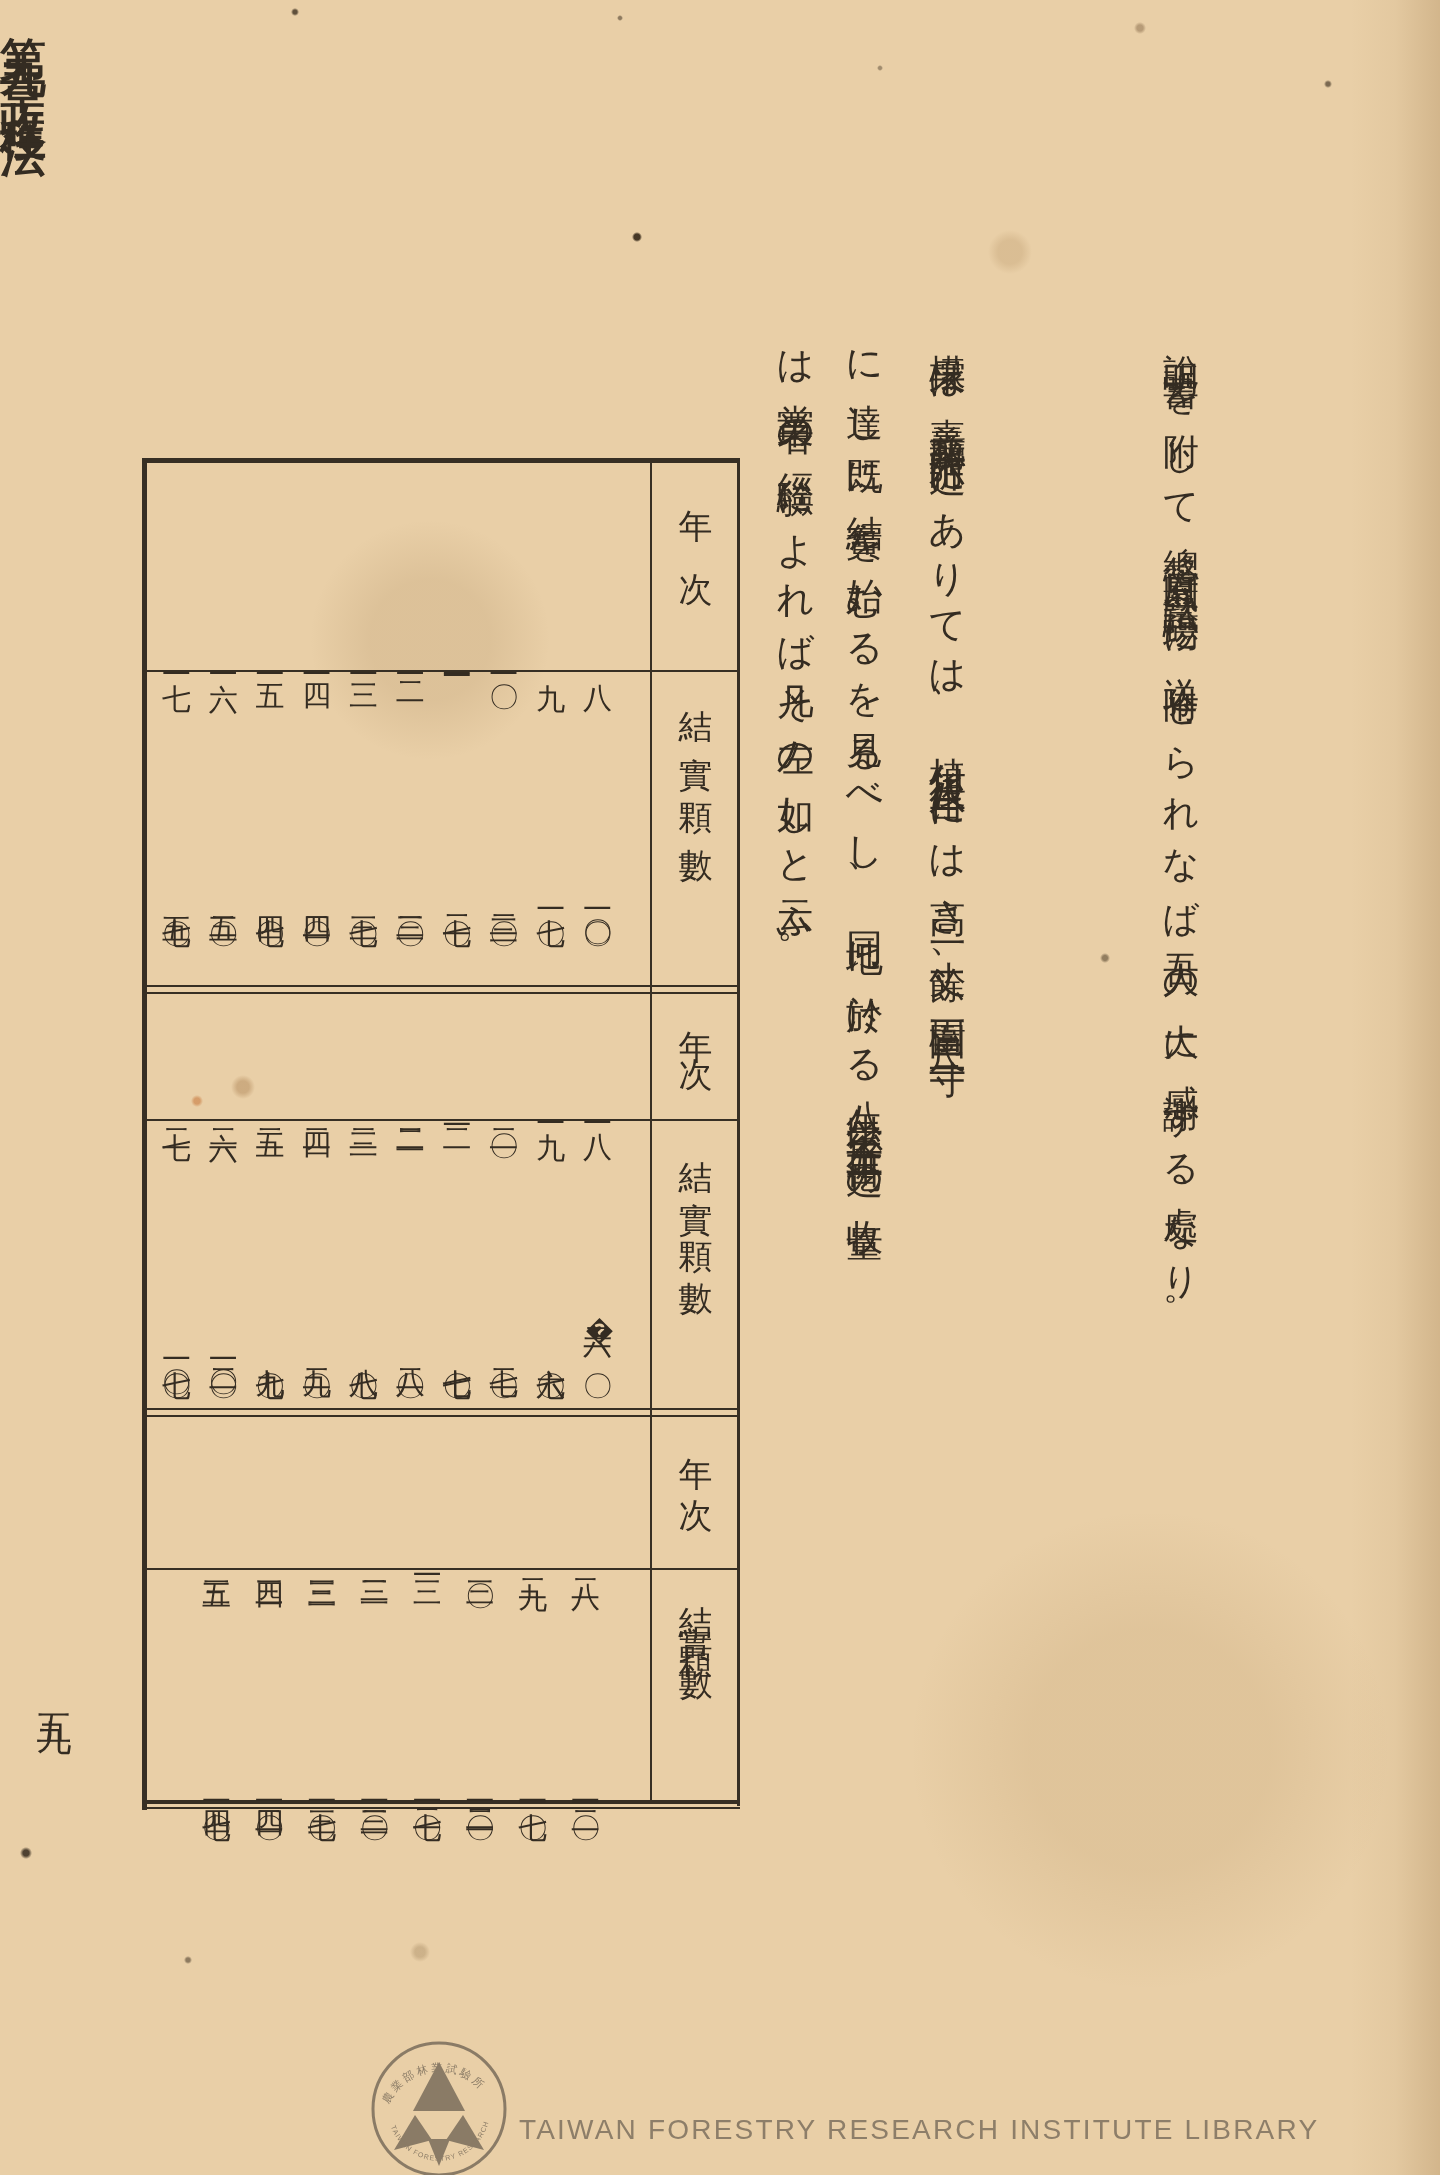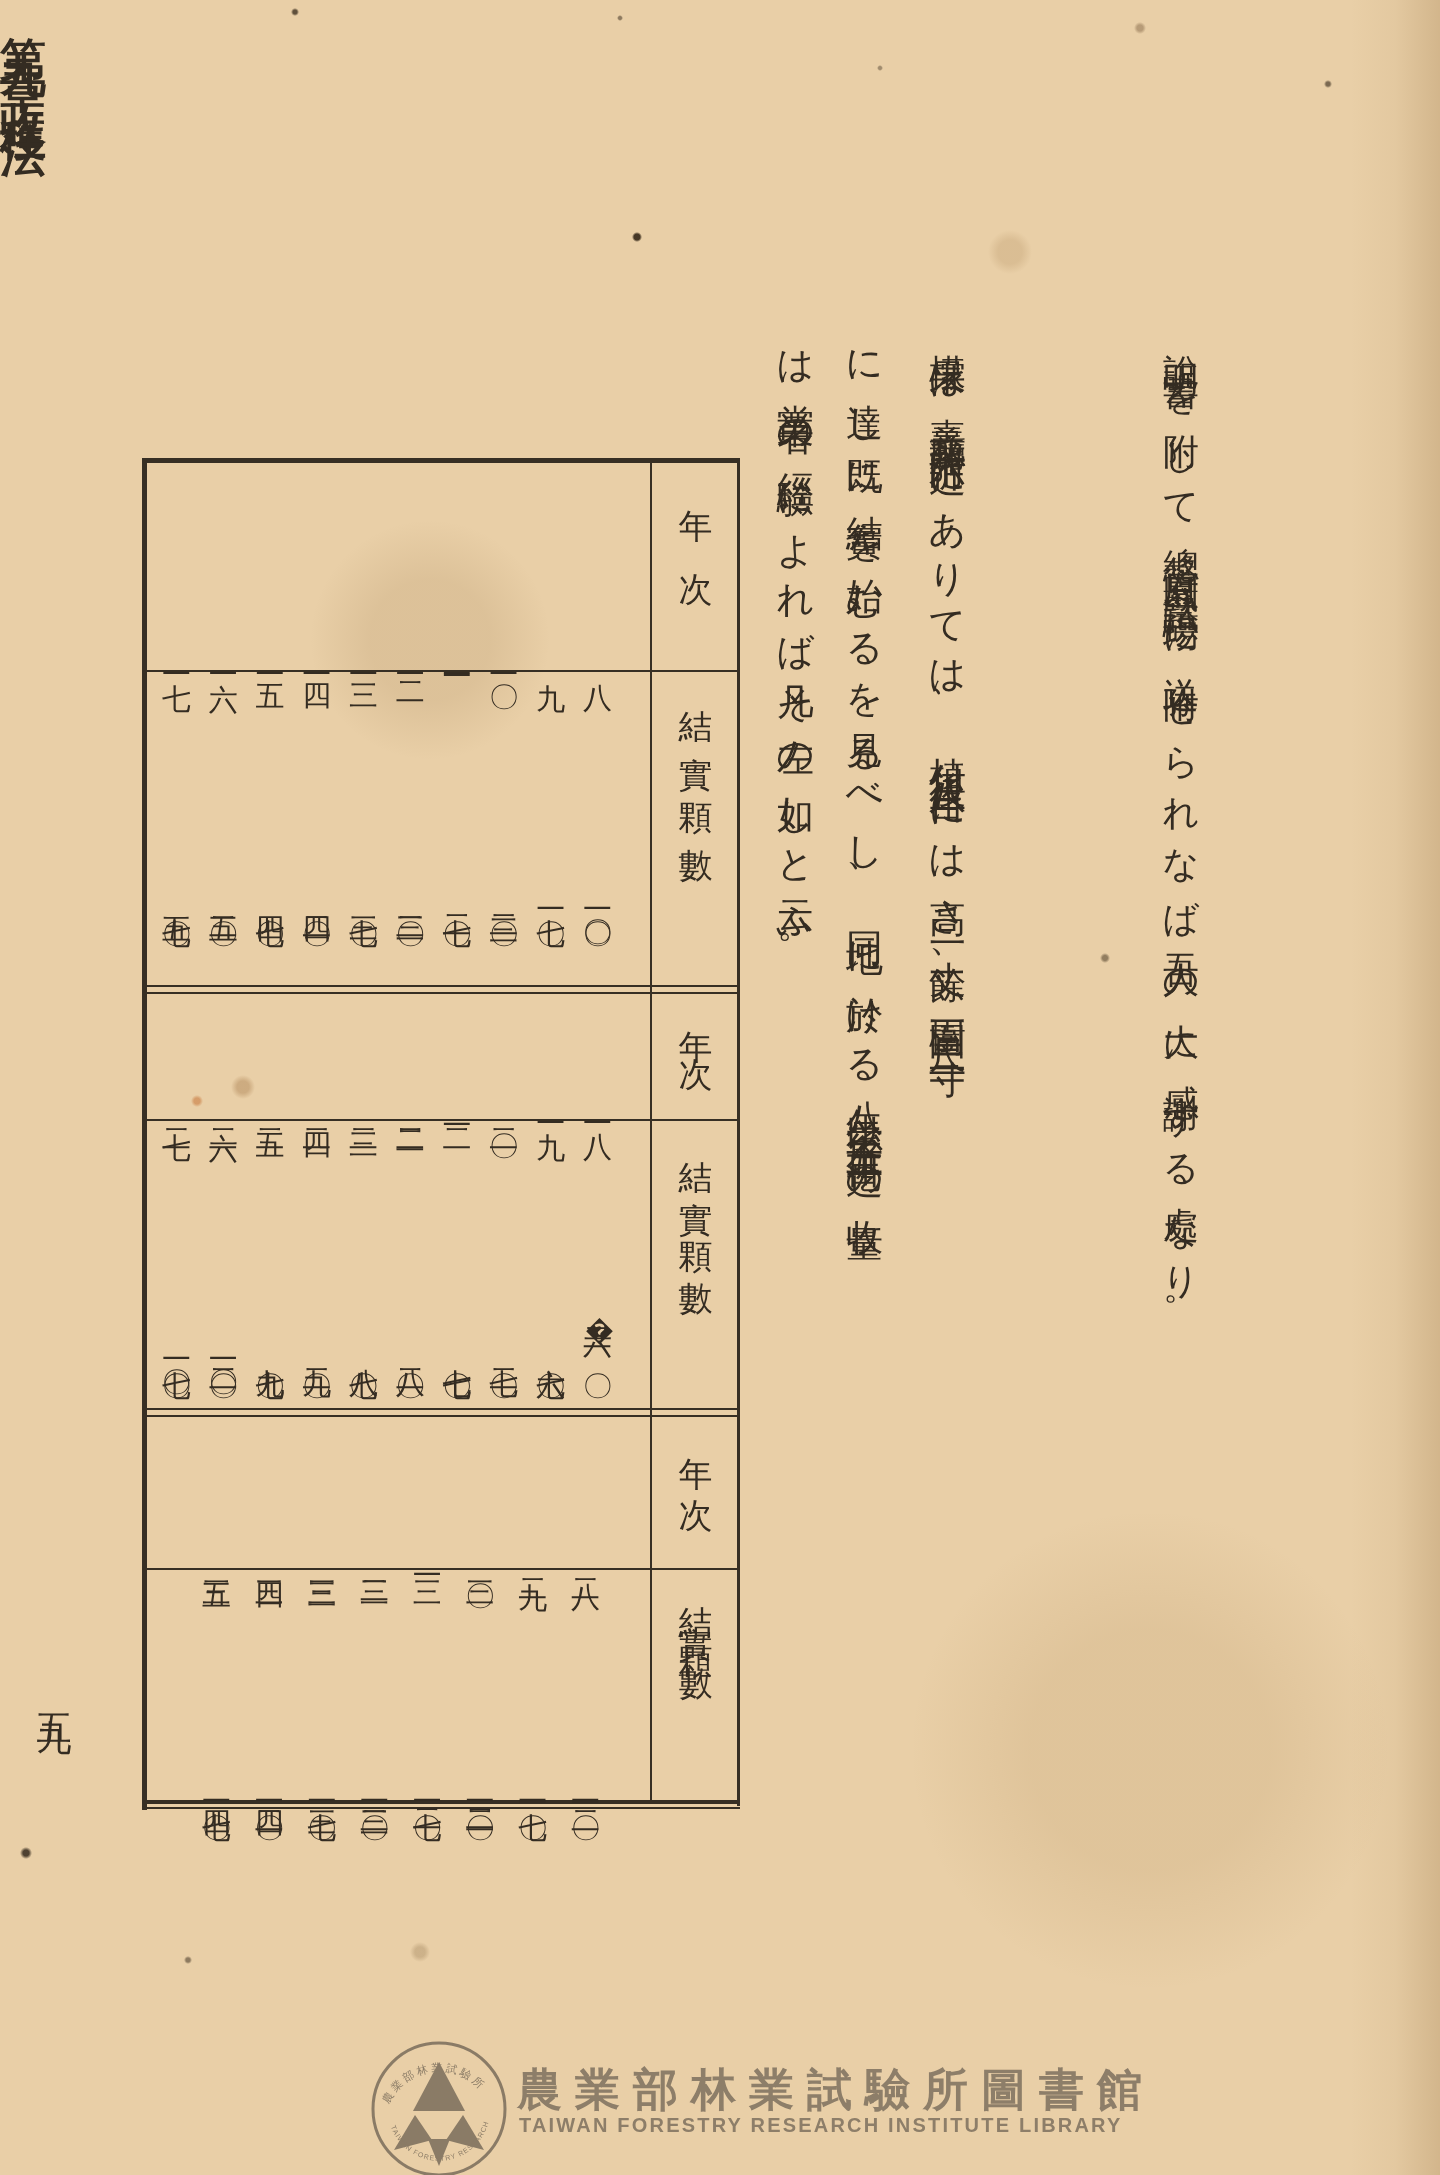--- a/index.html
+++ b/index.html
@@ -68,21 +68,21 @@
   .hcell span{writing-mode:vertical-rl;text-orientation:upright;line-height:1;font-size:34px;color:#342c22;}
   .h1{top:5px;height:207px;padding-top:20px;}   .h1 span{letter-spacing:64px;}
   .h2{top:214px;height:313px;padding-top:12px;} .h2 span{letter-spacing:46px;}
   .h3{top:536px;height:125px;padding-top:10px;} .h3 span{letter-spacing:28px;}
   .h4{top:663px;height:287px;padding-top:14px;} .h4 span{letter-spacing:40px;}
   .h5{top:959px;height:151px;padding-top:14px;} .h5 span{letter-spacing:42px;}
   .h6{top:1112px;height:230px;padding-top:10px;}.h6 span{letter-spacing:20px;}
   
   .seal{position:absolute;left:368px;top:2038px;}
   .lib-name{position:absolute;left:517px;top:2060px;font-size:45px;letter-spacing:13px;color:#8d7e69;font-weight:bold;}
-  .lib-name-en{position:absolute;left:519px;top:2114px;font-size:20px;letter-spacing:2.2px;color:#8d7e69;font-family:"Liberation Sans",sans-serif;font-weight:bold;}
+  .lib-name-en{position:absolute;left:519px;top:2114px;font-size:28px;letter-spacing:2.2px;color:#8d7e69;font-family:"Liberation Sans",sans-serif;font-weight:normal;}
 </style>
 </head>
 <body>
 
 <div class="page">
 
   <div class="vtext col col-intro">說明書を附して總督府園藝試驗場に送附せられなば吾人の大に感謝する處なり。</div>
 
   <div class="vtext col-heading">
     <span>第九章</span><span class="heading-gap"></span><span>收穫法</span>
@@ -215,16 +215,15 @@
       <polygon points="95,77 116,112 78,102" fill="#8a7b66"></polygon>
       <polygon points="60,101 82,101 71,128" fill="#8a7b66"></polygon>
       <text font-size="11" fill="#8a7b66" letter-spacing="3" font-family="Liberation Serif, serif">
         <textPath href="#arcTop" startOffset="8%">農業部林業試驗所</textPath>
       </text>
       <text font-size="7" fill="#8a7b66" letter-spacing="1" font-family="Liberation Sans, sans-serif">
         <textPath href="#arcBot" startOffset="2%">TAIWAN FORESTRY RESEARCH INSTITUTE</textPath>
       </text>
     </svg>
   </div>
-  <div class="lib-name">農業部林業試驗所圖書館</div>
   <div class="lib-name-en">TAIWAN FORESTRY RESEARCH INSTITUTE LIBRARY</div>
 
 </div>
 
 </body></html>

